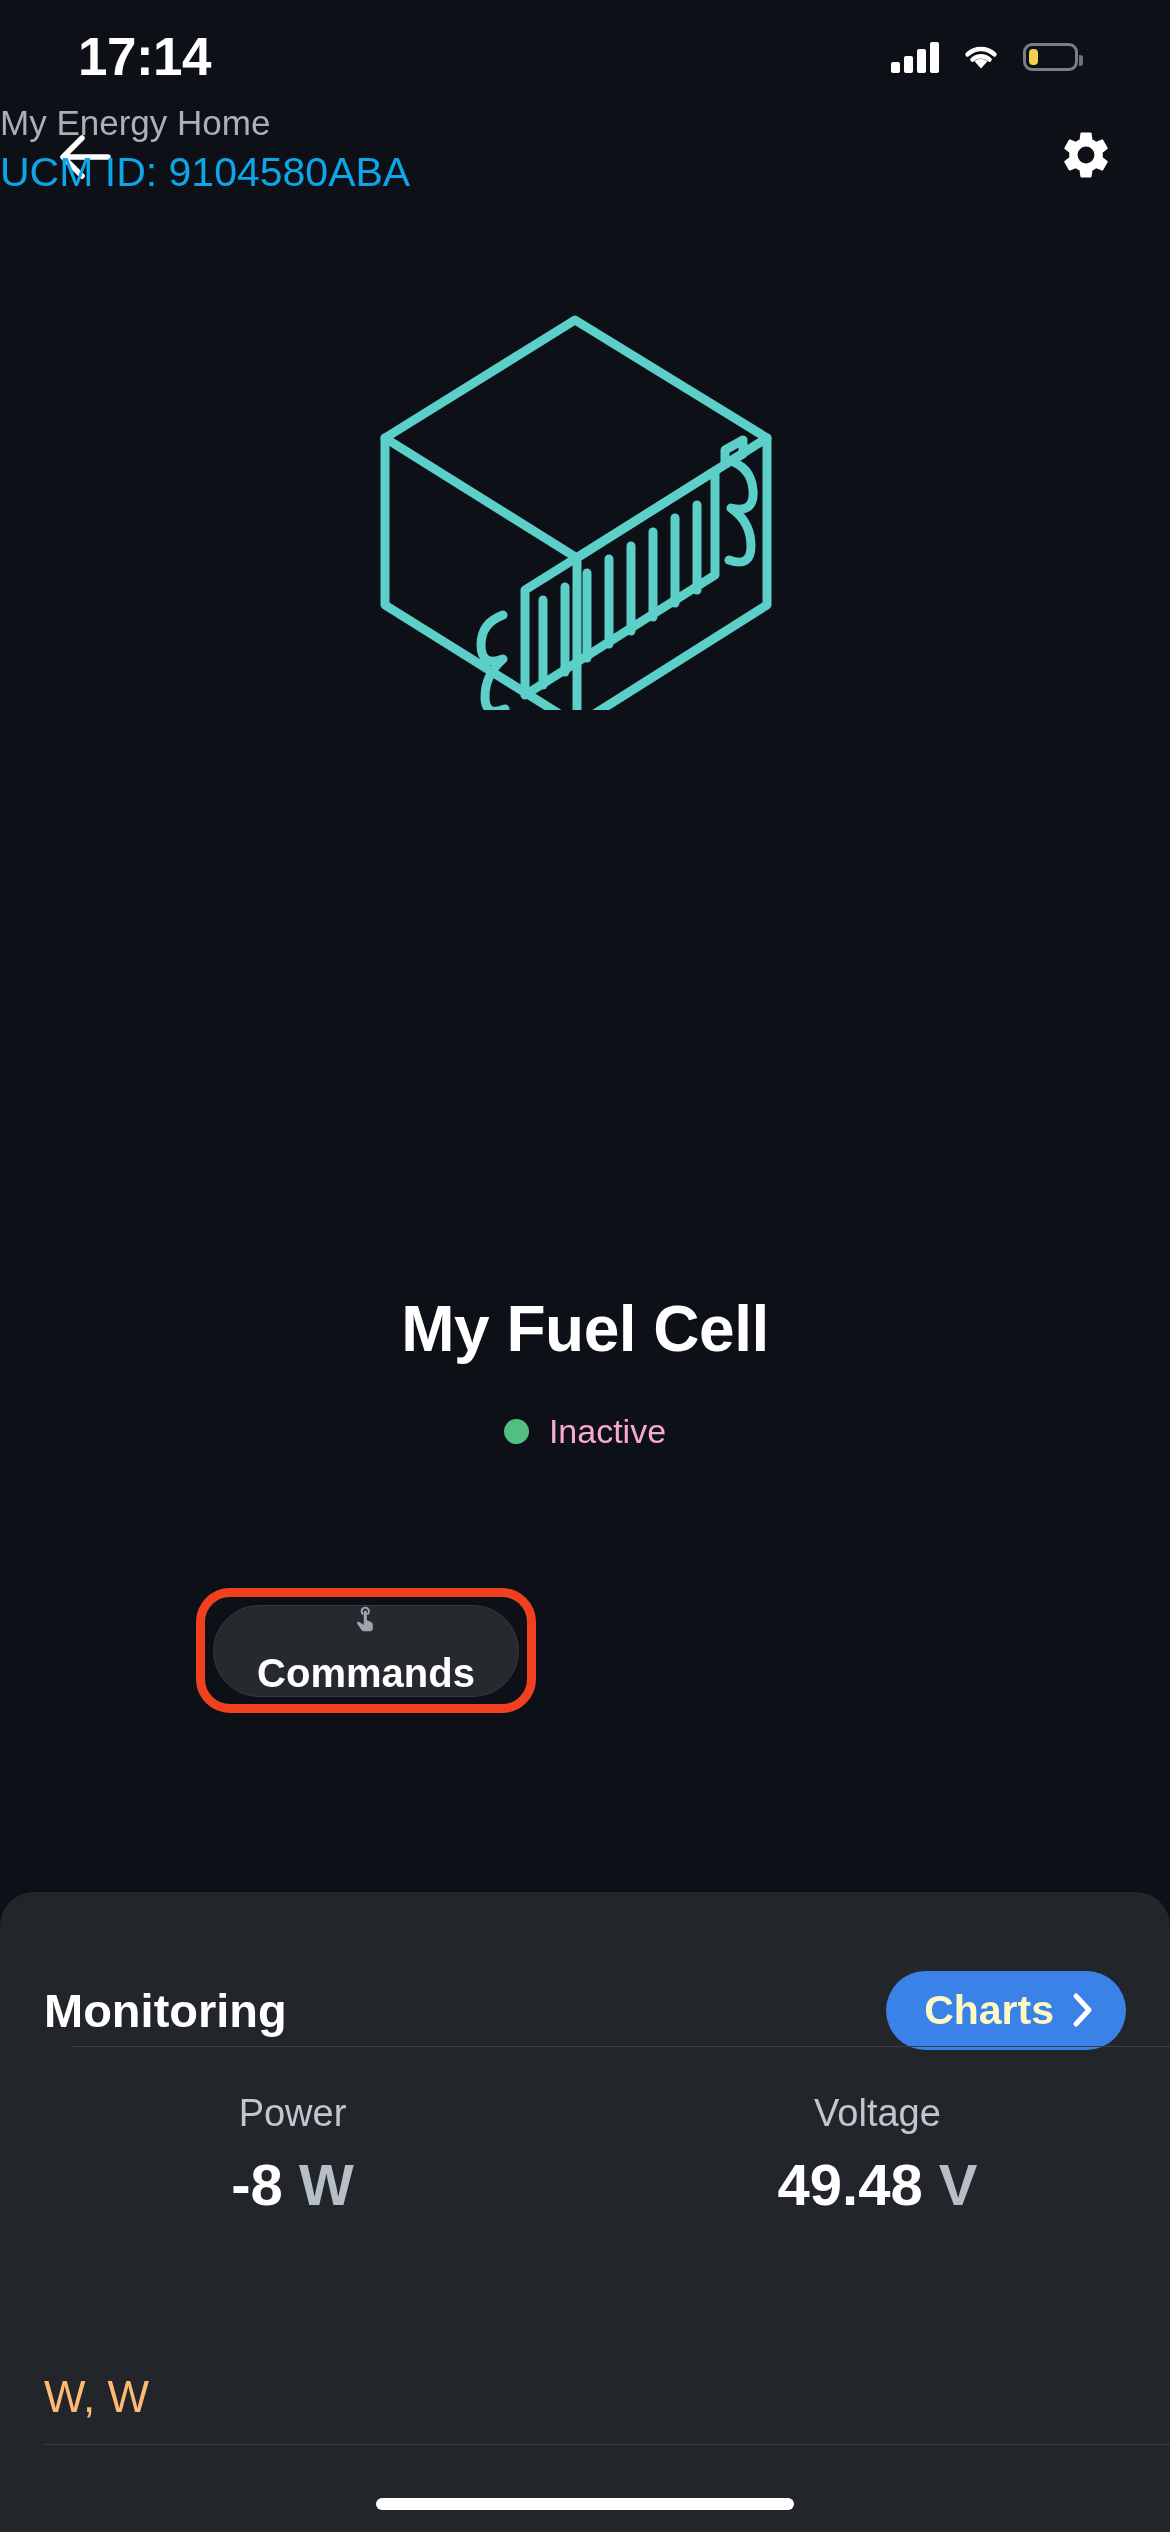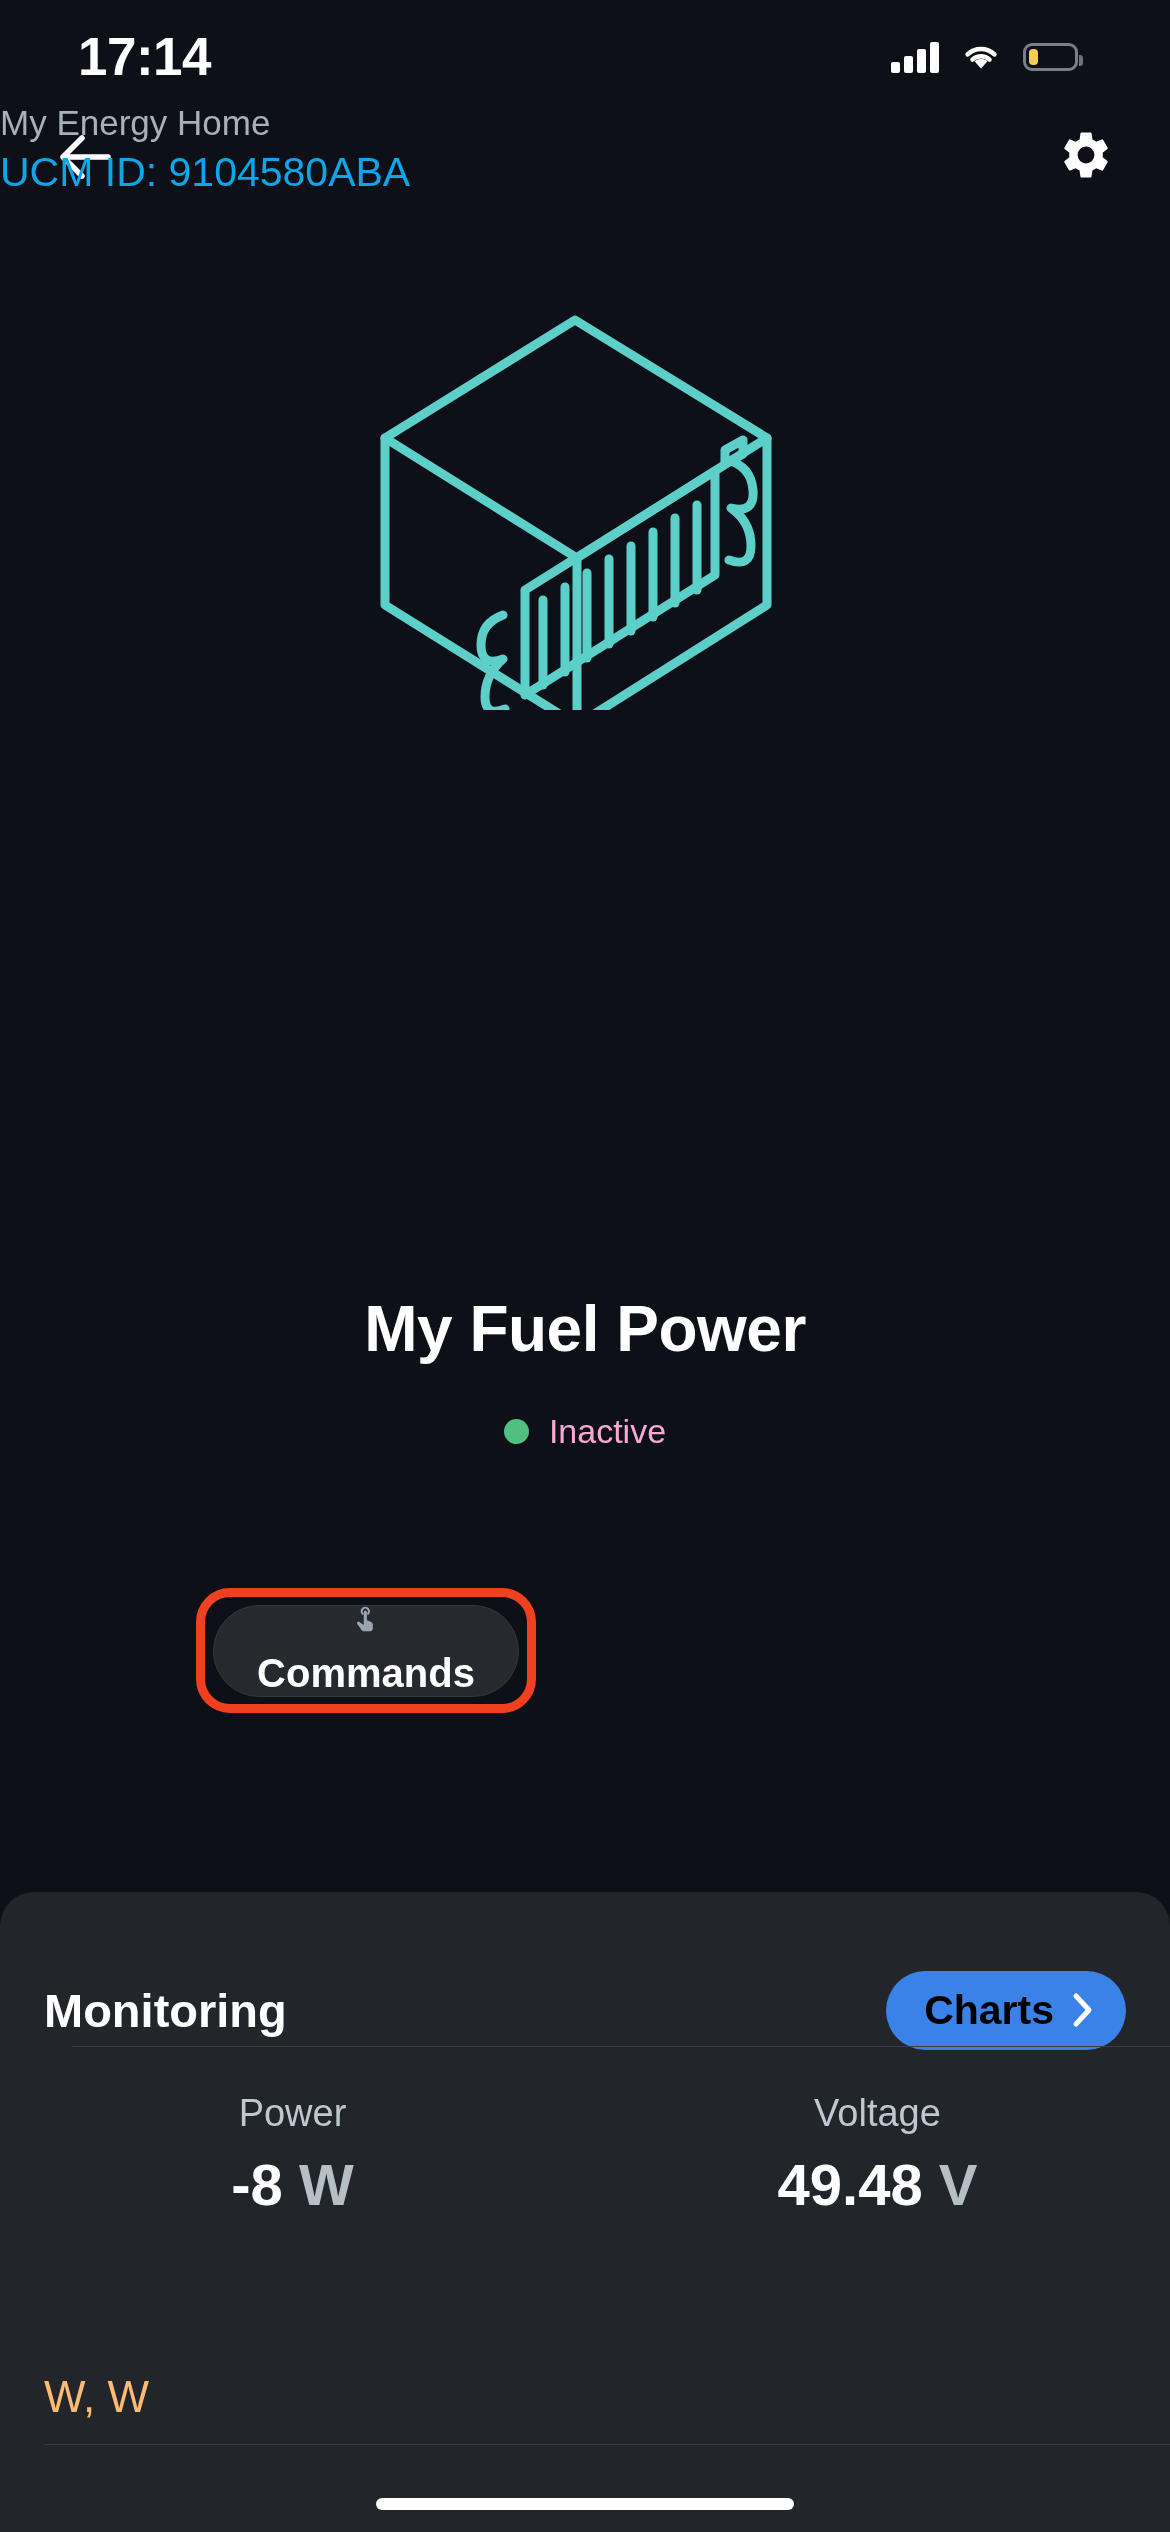--- a/index.html
+++ b/index.html
@@ -99,21 +99,21 @@
   }
   .panel-head {
     position:absolute; left:44px; right:44px; top:78px; height:80px;
     display:flex; align-items:center; justify-content:space-between;
   }
   .panel-title { font-size:47px; font-weight:700; color:#FFFFFF; }
   .charts-btn {
     display:flex; align-items:center; gap:18px;
     background:#3B82E8; border-radius:42px; padding:16px 32px 16px 38px;
   }
-  .charts-label { font-size:41px; font-weight:700; color:#000000; }
+  .charts-label { font-size:41px; font-weight:700; color:#fef9c3; }
   .panel-divider {
     position:absolute; left:72px; right:0; top:154px; height:1px;
     background:#3A3E44;
   }
   .metrics {
     position:absolute; left:0; top:200px; width:1170px;
     display:flex;
   }
   .metric { flex:1; display:flex; flex-direction:column; align-items:center; gap:16px; }
   .metric-label { font-size:38px; color:#BFC7CF; font-weight:400; }
@@ -195,21 +195,21 @@
 
         <path d="M128 305 q-22 8 -22 30 q0 22 22 14 q-18 16 -18 38 q0 20 20 12"></path>
 
         <path d="M352 150 q24 6 26 30 q2 24 -22 18 q20 14 20 38 q0 22 -22 14"></path>
 
         <path d="M350 140 L368 130 L368 144 L350 154 Z"></path>
       </g>
     </svg>
   </div>
 
-  <div class="device-name">My Fuel Power</div>
+  <div class="device-name">My Fuel Cell</div>
 
   <div class="device-status">
     <span class="status-dot"></span>
     <span class="status-text">Inactive</span>
   </div>
 
   <div class="cmd-highlight"></div>
 
   <div class="cmd-button">
     <svg width="38" height="48" viewBox="0 0 38 48">

